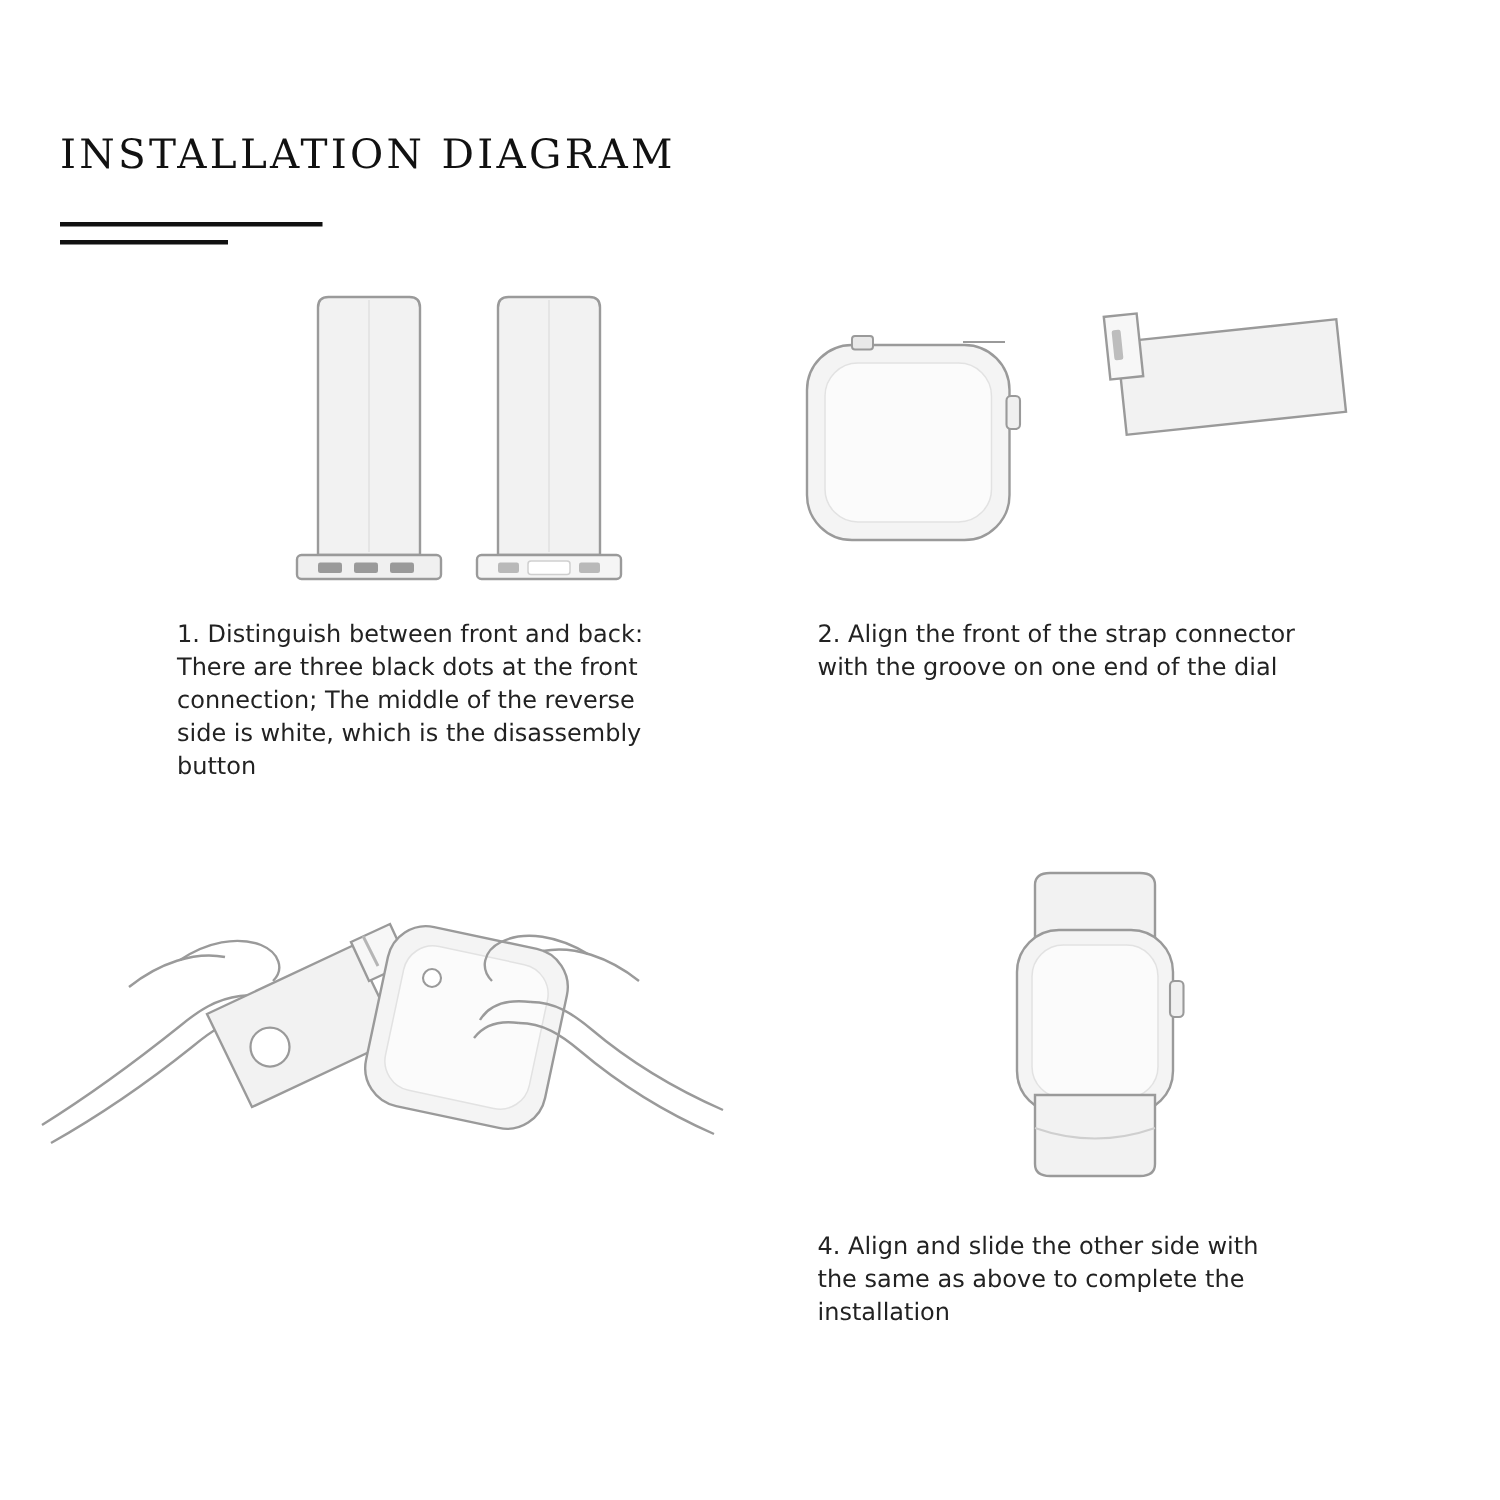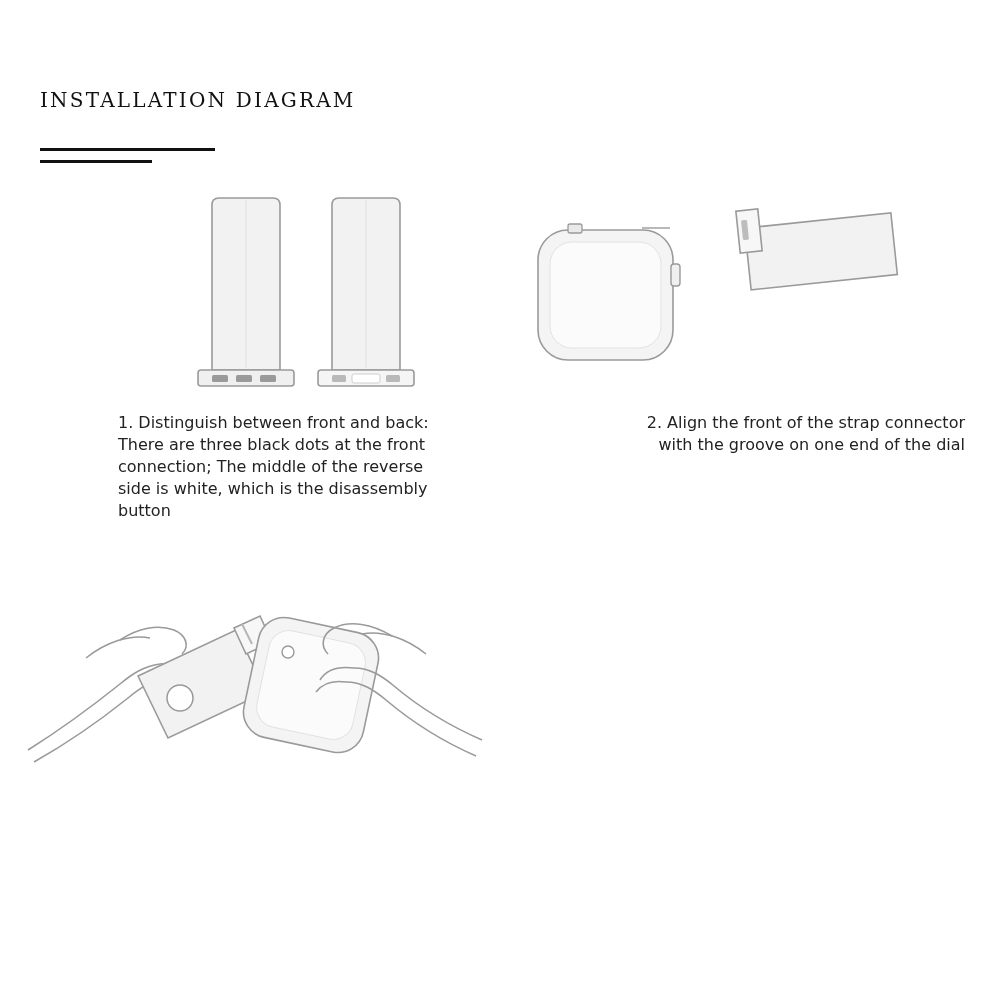--- a/index.html
+++ b/index.html
@@ -18,21 +18,21 @@
 
   
   .title-block {
     position: absolute;
     left: 40px;
     top: 88px;
     width: 500px;
   }
   .title-text {
     font-family: "DejaVu Serif", serif;
-    font-size: 20px;
+    font-size: 27px;
     letter-spacing: 2.2px;
     color: #111111;
     font-weight: 400;
     white-space: nowrap;
   }
   .title-rule-long {
     position: absolute;
     left: 0px;
     top: 60px;
     width: 175px;
@@ -54,21 +54,21 @@
     left: 0;
     top: 180px;
     width: 1000px;
     height: 800px;
   }
   .step {
     position: absolute;
     width: 470px;
   }
   .step-1 { left: 20px;  top: 0px;   height: 380px; }
-  .step-2 { left: 510px; top: 0px;   height: 380px; text-align: right; }
+  .step-2 { left: 510px; top: 0px;   height: 380px; }
   .step-3 { left: 20px;  top: 400px; height: 330px; }
   .step-4 { left: 510px; top: 400px; height: 330px; }
 
   .art {
     position: relative;
     width: 470px;
     height: 230px;
   }
   .step-3 .art, .step-4 .art { height: 230px; }
 
@@ -189,14 +189,38 @@
           <path d="M456,176 C424,162 392,142 366,120 C354,110 342,102 326,102"></path>
           <path d="M334,88 C318,86 306,90 300,100"></path>
           <path d="M326,102 C312,100 302,104 296,112"></path>
           <path d="M372,56 C352,44 330,40 314,48 C302,54 300,66 308,74"></path>
           <path d="M406,74 C386,58 362,50 342,54"></path>
         </g>
       </svg>
     </div>
   </div>
 
+  <div class="step step-4">
+    <div class="art">
+      <svg width="470" height="230" viewBox="0 0 470 230" xmlns="http://www.w3.org/2000/svg">
+
+        <g>
+          <path d="M180,10 Q180,2 190,2 L250,2 Q260,2 260,10 L260,52 L180,52 Z" fill="#f2f2f2" stroke="#9a9a9a" stroke-width="1.6"></path>
+        </g>
+
+        <g>
+          <rect x="168" y="40" width="104" height="122" rx="28" ry="28" fill="#f4f4f4" stroke="#9a9a9a" stroke-width="1.6"></rect>
+          <rect x="178" y="50" width="84" height="102" rx="21" ry="21" fill="#fbfbfb" stroke="#e2e2e2" stroke-width="1"></rect>
+          <rect x="270" y="74" width="9" height="24" rx="3" fill="#f0f0f0" stroke="#9a9a9a" stroke-width="1.4"></rect>
+        </g>
+
+        <g>
+          <path d="M180,150 L260,150 L260,196 Q260,204 250,204 L190,204 Q180,204 180,196 Z" fill="#f2f2f2" stroke="#9a9a9a" stroke-width="1.6"></path>
+          <path d="M180,172 Q220,186 260,172" fill="none" stroke="#cfcfcf" stroke-width="1.3"></path>
+        </g>
+      </svg>
+    </div>
+    <div class="caption">4. Align and slide the other side with
+the same as above to complete the
+installation</div>
+  </div>
 
 </div>
 
 </body></html>

